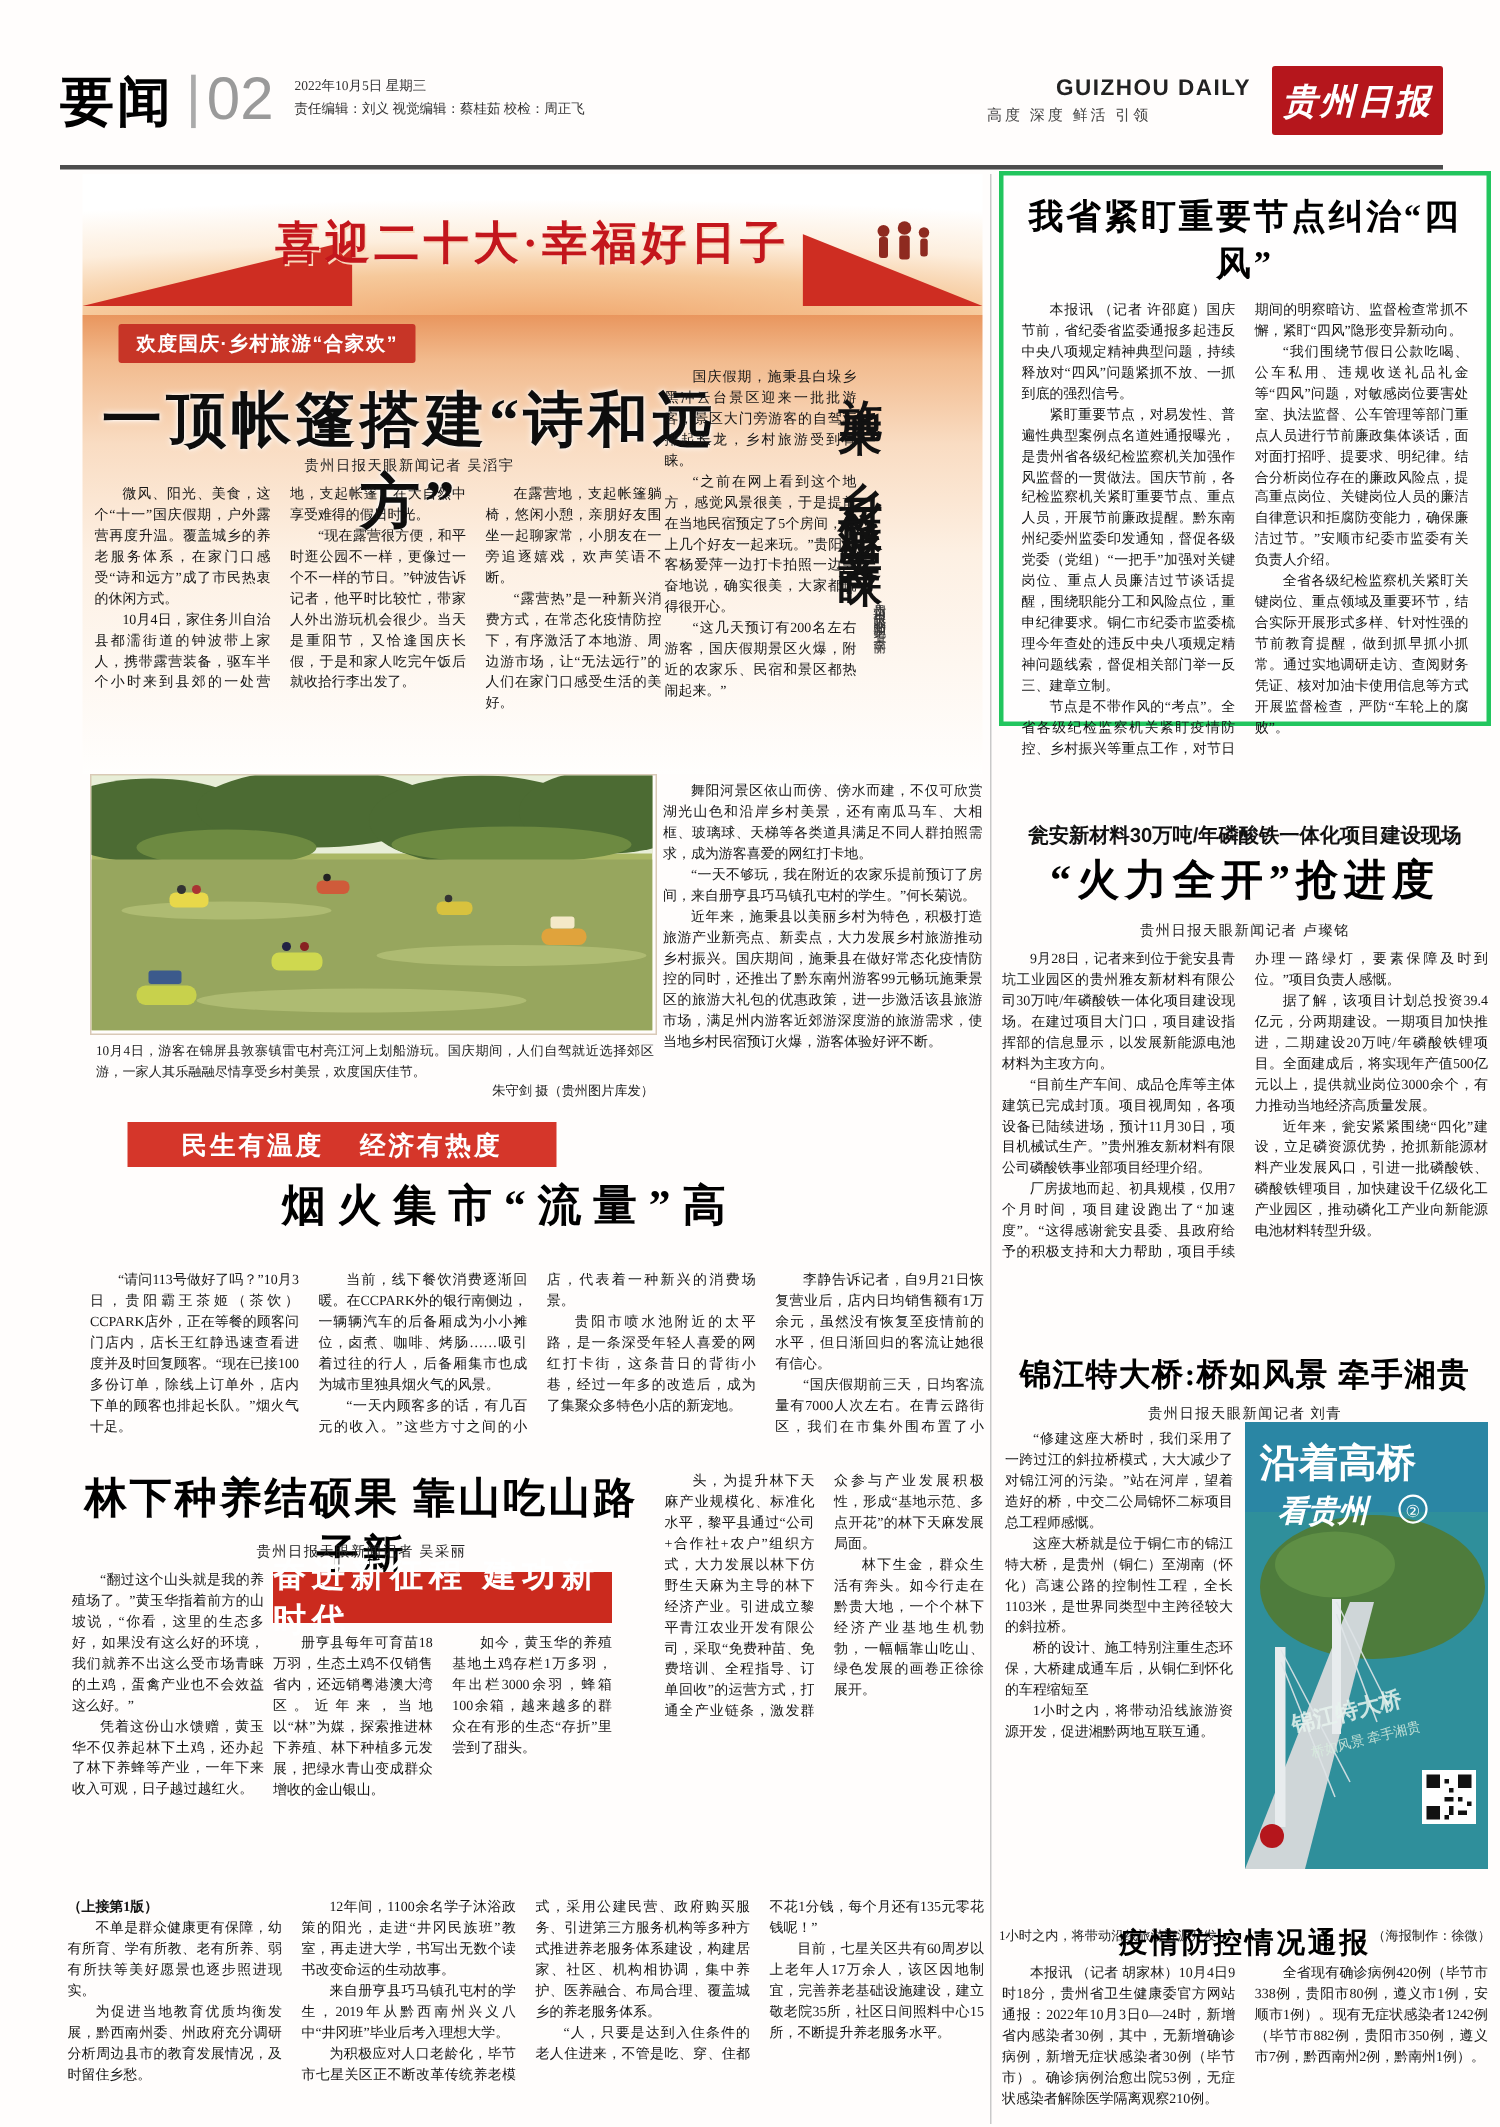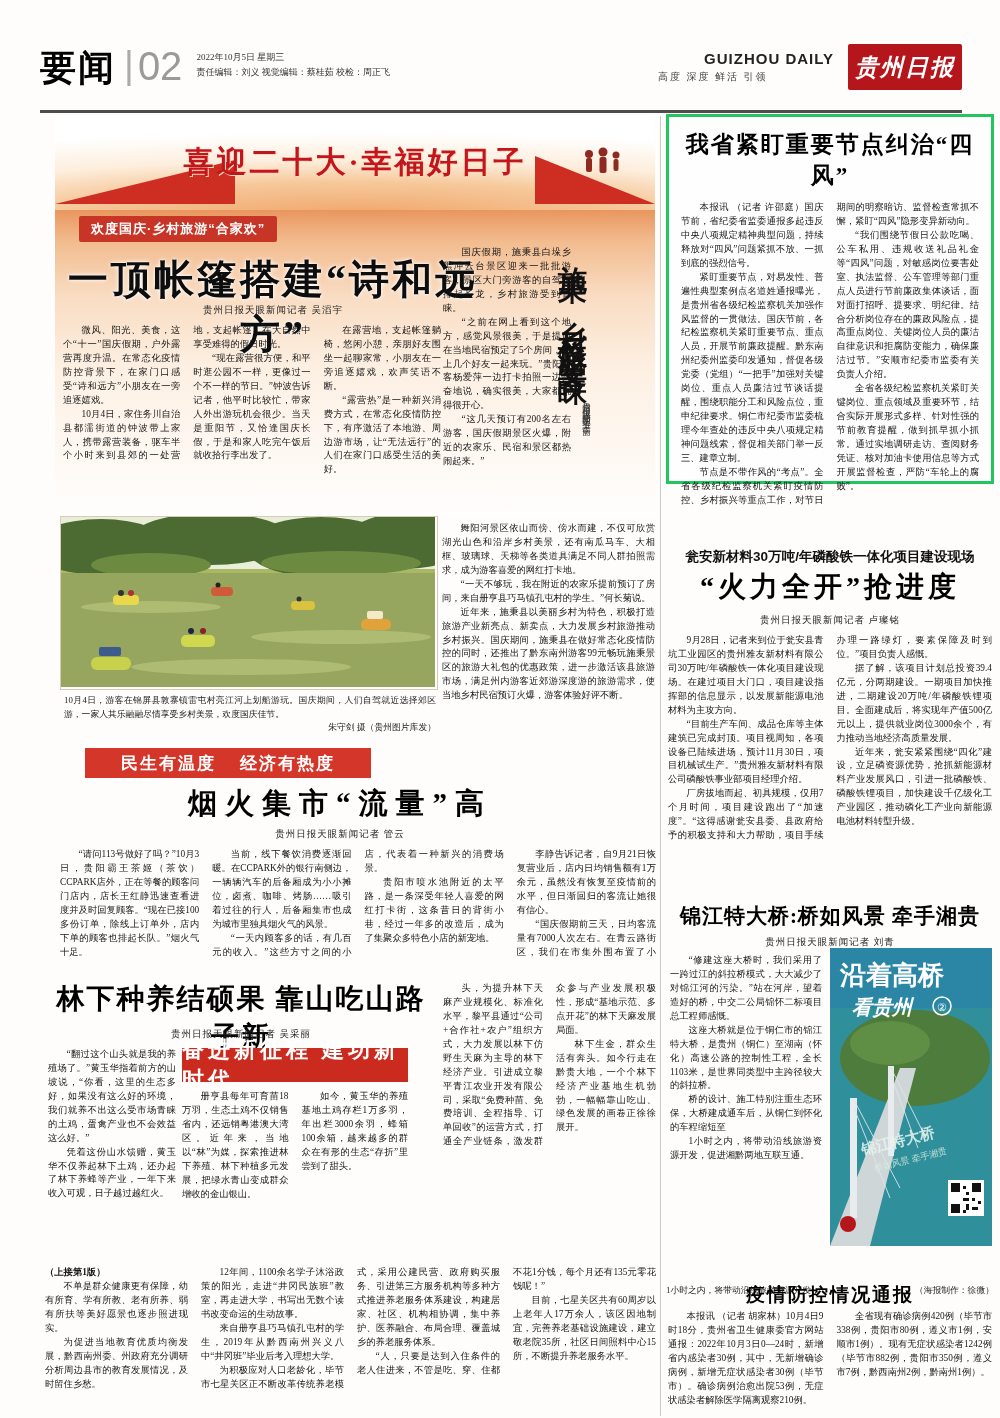--- a/index.html
+++ b/index.html
@@ -117,21 +117,21 @@
     </svg>
   </div>
 
   <div class="abs tent" style="left:55px;top:210px;width:600px;height:306px;">
     <div class="abs" style="left:24px;top:6px;">
       <span class="kicker">欢度国庆·乡村旅游“合家欢”</span>
     </div>
     <div class="abs tent-headline" style="left:8px;top:42px;width:420px;">一顶帐篷搭建“诗和远方”</div>
     <div class="abs byline" style="left:8px;top:94px;width:420px;">贵州日报天眼新闻记者 吴滔宇</div>
     <div class="abs bodytext cols3" style="left:8px;top:114px;width:378px;height:184px;overflow:hidden;">
-        <p>微风、阳光、美食，这个“十一”国庆假期，户外露营再度升温。在常态化疫情防控背景下，在家门口感受“诗和远方”小朋友在一旁追逐嬉戏。</p>
+        <p>微风、阳光、美食，这个“十一”国庆假期，户外露营再度升温。覆盖城乡的养老服务体系，在家门口感受“诗和远方”成了市民热衷的休闲方式。</p>
         <p>10月4日，家住务川自治县都濡街道的钟波带上家人，携带露营装备，驱车半个小时来到县郊的一处营地，支起帐篷，在大自然中享受难得的假日时光。</p>
         <p>“现在露营很方便，和平时逛公园不一样，更像过一个不一样的节日。”钟波告诉记者，他平时比较忙，带家人外出游玩机会很少。当天是重阳节，又恰逢国庆长假，于是和家人吃完午饭后就收拾行李出发了。</p>
         <p>在露营地，支起帐篷躺椅，悠闲小憩，亲朋好友围坐一起聊家常，小朋友在一旁追逐嬉戏，欢声笑语不断。</p>
         <p>“露营热”是一种新兴消费方式，在常态化疫情防控下，有序激活了本地游、周边游市场，让“无法远行”的人们在家门口感受生活的美好。</p>
       </div>
 
     <div class="abs bodytext" style="left:388px;top:36px;width:128px;height:262px;overflow:hidden;">
         <p>国庆假期，施秉县白垛乡黑冲云台景区迎来一批批游客，景区大门旁游客的自驾车排起长龙，乡村旅游受到青睐。</p>
         <p>“之前在网上看到这个地方，感觉风景很美，于是提前在当地民宿预定了5个房间，约上几个好友一起来玩。”贵阳游客杨爱萍一边打卡拍照一边兴奋地说，确实很美，大家都玩得很开心。</p>
         <p>“这几天预订有200名左右游客，国庆假期景区火爆，附近的农家乐、民宿和景区都热闹起来。”</p>
@@ -190,21 +190,20 @@
   <div class="abs caption" style="left:64px;top:694px;width:372px;">
     <span>10月4日，游客在锦屏县敦寨镇雷屯村亮江河上划船游玩。国庆期间，人们自驾就近选择郊区游，一家人其乐融融尽情享受乡村美景，欢度国庆佳节。</span>
     <span class="credit">朱守剑 摄（贵州图片库发）</span>
   </div>
 
   <div class="abs red-strip minsheng" style="left:85px;top:748px;width:286px;height:30px;">
     <span>民生有温度</span>
     <span>经济有热度</span>
   </div>
   <div class="abs mid-headline" style="left:60px;top:784px;width:560px;">烟火集市“流量”高</div>
-  <div class="abs byline" style="left:60px;top:828px;width:560px;">贵州日报天眼新闻记者 管云</div>
   <div class="abs bodytext cols4" style="left:60px;top:848px;width:596px;height:120px;overflow:hidden;">
       <p>“请问113号做好了吗？”10月3日，贵阳霸王茶姬（茶饮）CCPARK店外，正在等餐的顾客问门店内，店长王红静迅速查看进度并及时回复顾客。“现在已接100多份订单，除线上订单外，店内下单的顾客也排起长队。”烟火气十足。</p>
       <p>当前，线下餐饮消费逐渐回暖。在CCPARK外的银行南侧边，一辆辆汽车的后备厢成为小小摊位，卤煮、咖啡、烤肠……吸引着过往的行人，后备厢集市也成为城市里独具烟火气的风景。</p>
       <p>“一天内顾客多的话，有几百元的收入。”这些方寸之间的小店，代表着一种新兴的消费场景。</p>
       <p>贵阳市喷水池附近的太平路，是一条深受年轻人喜爱的网红打卡街，这条昔日的背街小巷，经过一年多的改造后，成为了集聚众多特色小店的新宠地。</p>
       <p>李静告诉记者，自9月21日恢复营业后，店内日均销售额有1万余元，虽然没有恢复至疫情前的水平，但日渐回归的客流让她很有信心。</p>
       <p>“国庆假期前三天，日均客流量有7000人次左右。在青云路街区，我们在市集外围布置了小摊，吸引游客选购文创商品，持续用好2022多彩贵州文旅消费券，让游客一站式体验贵州特色美食，感受贵阳浓浓的烟火气。”青云市集运营相关负责人吴曦介绍。</p>
     </div>
 
   <div class="abs forest-headline" style="left:45px;top:980px;width:392px;">林下种养结硕果  靠山吃山路子新</div>

